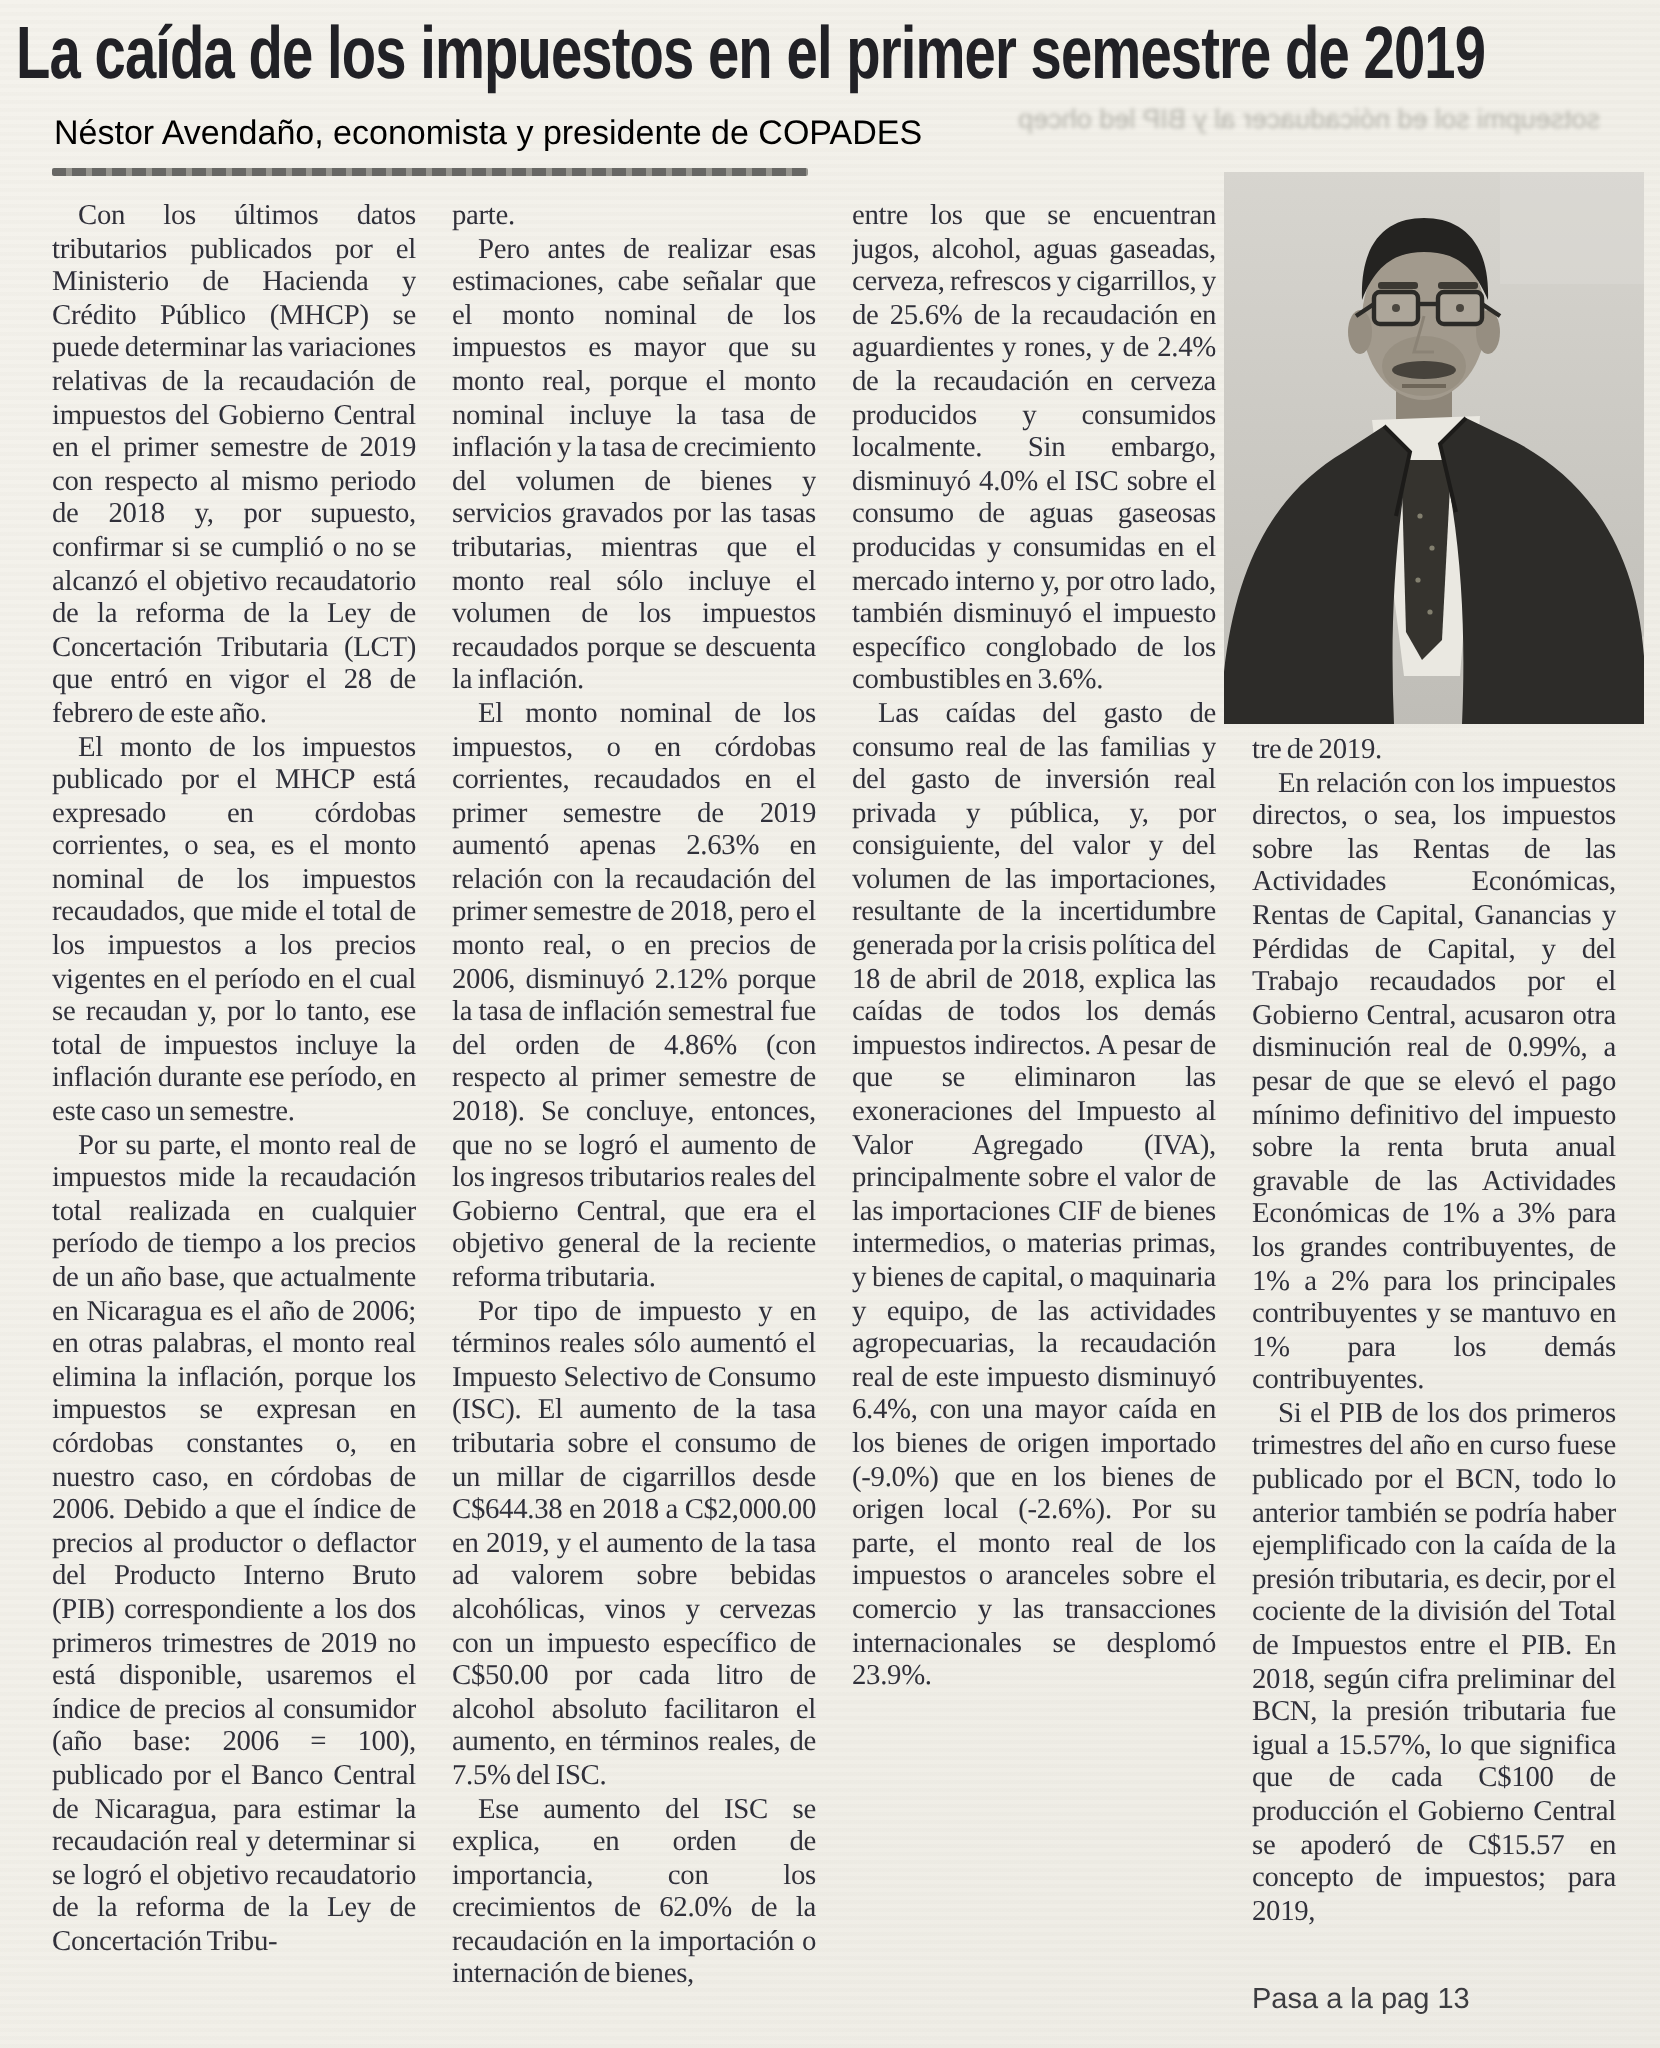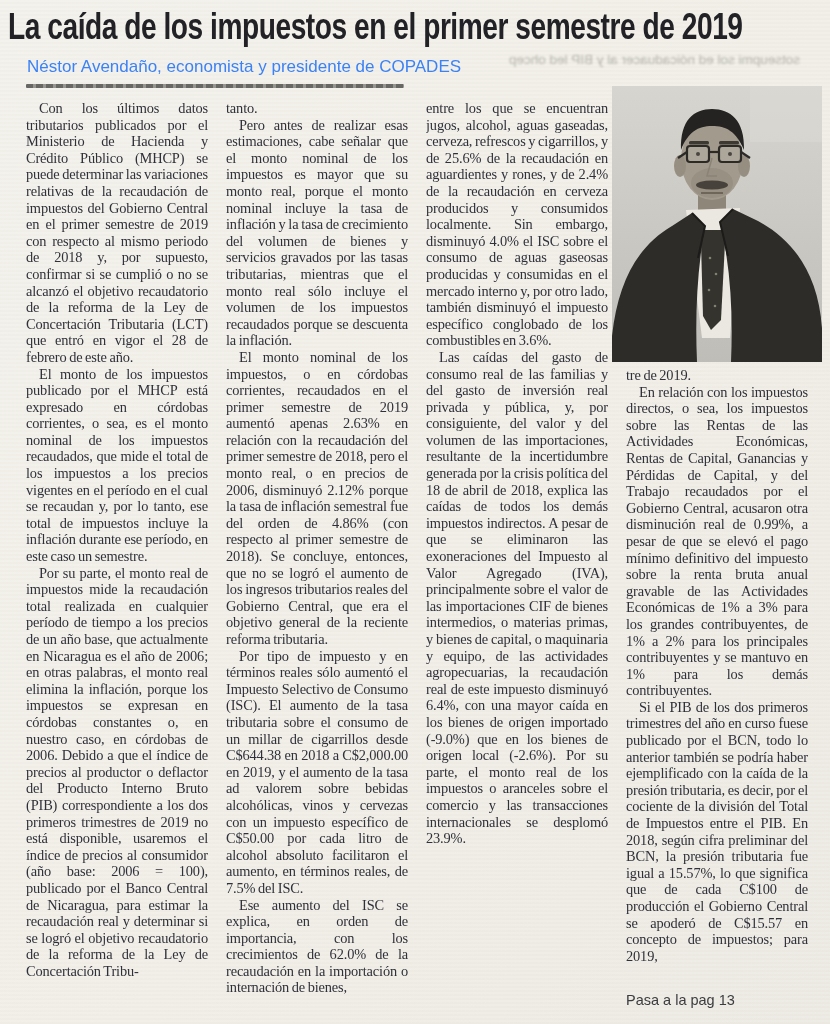--- a/index.html
+++ b/index.html
@@ -15,21 +15,21 @@
   .title{
     position:absolute;top:6px;left:8px;margin:0;
     font-family:"Liberation Sans", sans-serif;
     font-weight:bold;font-size:37px;letter-spacing:-0.6px;
     color:#212126;white-space:nowrap;
     transform:scaleX(0.76);transform-origin:left center;
   }
   .byline{
     position:absolute;top:57px;left:27px;
     font-family:"Liberation Sans", sans-serif;
-    font-size:17px;color:#3b82f6;white-space:nowrap;
+    font-size:17px;color:#000000;white-space:nowrap;
   }
   .byline-rule{
     position:absolute;top:84px;left:26px;width:378px;height:4px;
     background:repeating-linear-gradient(90deg,#4f4f4d 0 7px,#86857f 7px 10px);
     opacity:.85;border-radius:1px;
   }
   .bleed{
     position:absolute;top:52px;left:488px;width:312px;height:20px;
     font-family:"Liberation Sans", sans-serif;font-size:13.5px;color:#77776e;
     opacity:.5;filter:blur(1.1px);transform:scaleX(-1);
@@ -113,21 +113,21 @@
   </svg>
 </div>
 
 <div class="cols">
   <div class="col">
     <p class="ind">Con los últimos datos tributarios publicados por el Ministerio de Hacienda y Crédito Público (MHCP) se puede determinar las variaciones relativas de la recaudación de impuestos del Gobierno Central en el primer semestre de 2019 con respecto al mismo periodo de 2018 y, por supuesto, confirmar si se cumplió o no se alcanzó el objetivo recaudatorio de la reforma de la Ley de Concertación Tributaria (LCT) que entró en vigor el 28 de febrero de este año.</p>
     <p class="ind">El monto de los impuestos publicado por el MHCP está expresado en córdobas corrientes, o sea, es el monto nominal de los impuestos recaudados, que mide el total de los impuestos a los precios vigentes en el período en el cual se recaudan y, por lo tanto, ese total de impuestos incluye la inflación durante ese período, en este caso un semestre.</p>
     <p class="ind">Por su parte, el monto real de impuestos mide la recaudación total realizada en cualquier período de tiempo a los precios de un año base, que actualmente en Nicaragua es el año de 2006; en otras palabras, el monto real elimina la inflación, porque los impuestos se expresan en córdobas constantes o, en nuestro caso, en córdobas de 2006. Debido a que el índice de precios al productor o deflactor del Producto Interno Bruto (PIB) correspondiente a los dos primeros trimestres de 2019 no está disponible, usaremos el índice de precios al consumidor (año base: 2006 = 100), publicado por el Banco Central de Nicaragua, para estimar la recaudación real y determinar si se logró el objetivo recaudatorio de la reforma de la Ley de Concertación Tribu-</p>
   </div>
   <div class="col">
-    <p>tanto.</p>
+    <p>parte.</p>
     <p class="ind">Pero antes de realizar esas estimaciones, cabe señalar que el monto nominal de los impuestos es mayor que su monto real, porque el monto nominal incluye la tasa de inflación y la tasa de crecimiento del volumen de bienes y servicios gravados por las tasas tributarias, mientras que el monto real sólo incluye el volumen de los impuestos recaudados porque se descuenta la inflación.</p>
     <p class="ind">El monto nominal de los impuestos, o en córdobas corrientes, recaudados en el primer semestre de 2019 aumentó apenas 2.63% en relación con la recaudación del primer semestre de 2018, pero el monto real, o en precios de 2006, disminuyó 2.12% porque la tasa de inflación semestral fue del orden de 4.86% (con respecto al primer semestre de 2018). Se concluye, entonces, que no se logró el aumento de los ingresos tributarios reales del Gobierno Central, que era el objetivo general de la reciente reforma tributaria.</p>
     <p class="ind">Por tipo de impuesto y en términos reales sólo aumentó el Impuesto Selectivo de Consumo (ISC). El aumento de la tasa tributaria sobre el consumo de un millar de cigarrillos desde C$644.38 en 2018 a C$2,000.00 en 2019, y el aumento de la tasa ad valorem sobre bebidas alcohólicas, vinos y cervezas con un impuesto específico de C$50.00 por cada litro de alcohol absoluto facilitaron el aumento, en términos reales, de 7.5% del ISC.</p>
     <p class="ind">Ese aumento del ISC se explica, en orden de importancia, con los crecimientos de 62.0% de la recaudación en la importación o internación de bienes,</p>
   </div>
   <div class="col">
     <p>entre los que se encuentran jugos, alcohol, aguas gaseadas, cerveza, refrescos y cigarrillos, y de 25.6% de la recaudación en aguardientes y rones, y de 2.4% de la recaudación en cerveza producidos y consumidos localmente. Sin embargo, disminuyó 4.0% el ISC sobre el consumo de aguas gaseosas producidas y consumidas en el mercado interno y, por otro lado, también disminuyó el impuesto específico conglobado de los combustibles en 3.6%.</p>
     <p class="ind">Las caídas del gasto de consumo real de las familias y del gasto de inversión real privada y pública, y, por consiguiente, del valor y del volumen de las importaciones, resultante de la incertidumbre generada por la crisis política del 18 de abril de 2018, explica las caídas de todos los demás impuestos indirectos. A pesar de que se eliminaron las exoneraciones del Impuesto al Valor Agregado (IVA), principalmente sobre el valor de las importaciones CIF de bienes intermedios, o materias primas, y bienes de capital, o maquinaria y equipo, de las actividades agropecuarias, la recaudación real de este impuesto disminuyó 6.4%, con una mayor caída en los bienes de origen importado (-9.0%) que en los bienes de origen local (-2.6%). Por su parte, el monto real de los impuestos o aranceles sobre el comercio y las transacciones internacionales se desplomó 23.9%.</p>
   </div>
   <div class="col col4">

